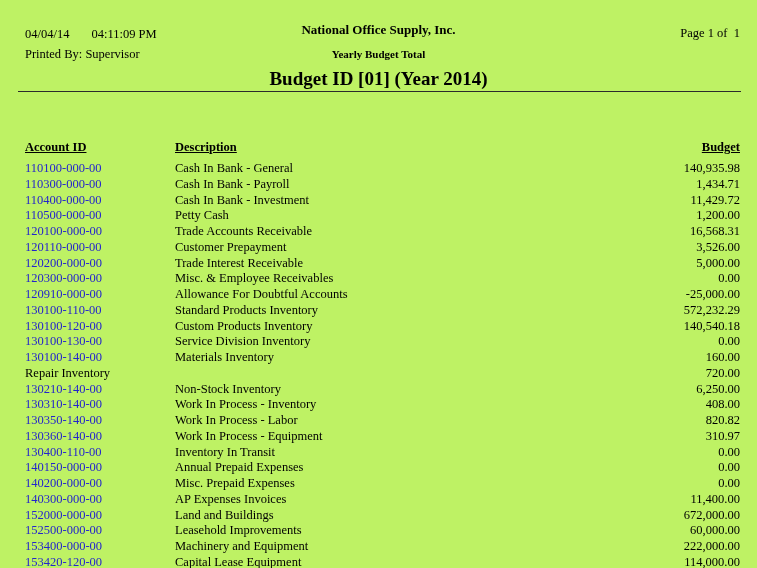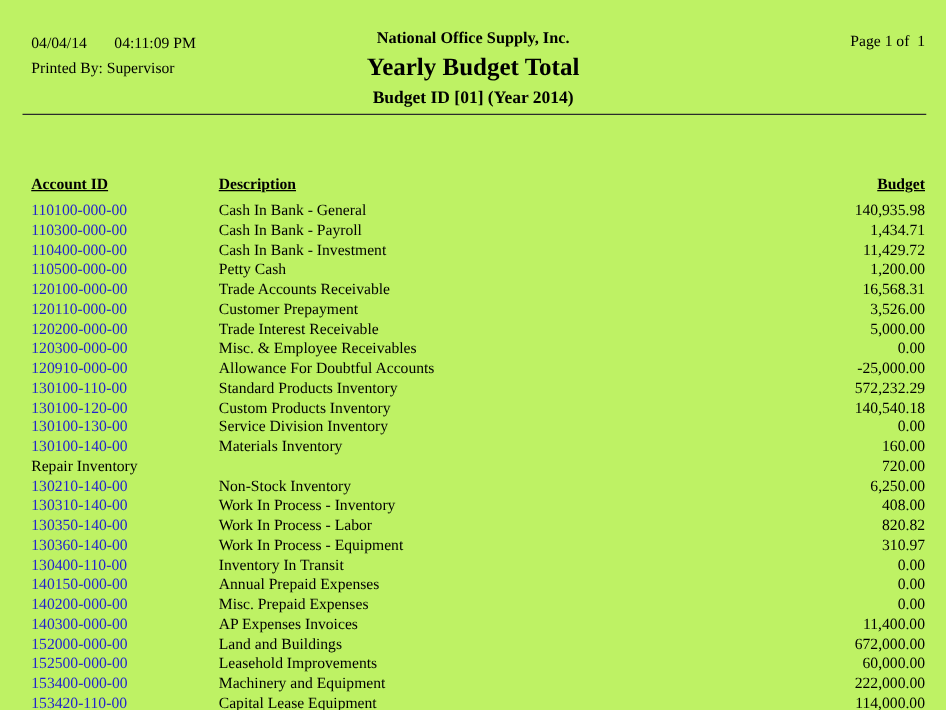--- a/index.html
+++ b/index.html
@@ -31,27 +31,27 @@
     position: absolute;
     left: 0; right: 0; top: 0;
     text-align: center;
   }
   .company-name {
     font-size: 13px;
     font-weight: bold;
     line-height: 16px;
   }
   .report-title {
-    font-size: 20px;
+    font-size: 11px;
     font-weight: bold;
     line-height: 25px;
     margin-top: 4px;
   }
   .report-subtitle {
-    font-size: 14px;
+    font-size: 19px;
     font-weight: bold;
     line-height: 24px;
   }
   .hdr-right {
     position: absolute;
     right: 17px; top: 4px;
     font-size: 12.5px;
     white-space: pre;
   }
   .header-rule {
@@ -268,21 +268,21 @@
       <span class="col-budget">60,000.00</span>
     </div>
 
     <div class="row">
       <span class="col-account"><a class="account-link">153400-000-00</a></span>
       <span class="col-desc">Machinery and Equipment</span>
       <span class="col-budget">222,000.00</span>
     </div>
 
     <div class="row">
-      <span class="col-account"><a class="account-link">153420-110-00</a></span>
+      <span class="col-account"><a class="account-link">153420-120-00</a></span>
       <span class="col-desc">Capital Lease Equipment</span>
       <span class="col-budget">114,000.00</span>
     </div>
 
     <div class="row">
       <span class="col-account"><a class="account-link">153500-000-00</a></span>
       <span class="col-desc">Furniture and Fixtures</span>
       <span class="col-budget">52,656.00</span>
     </div>
   </div>

